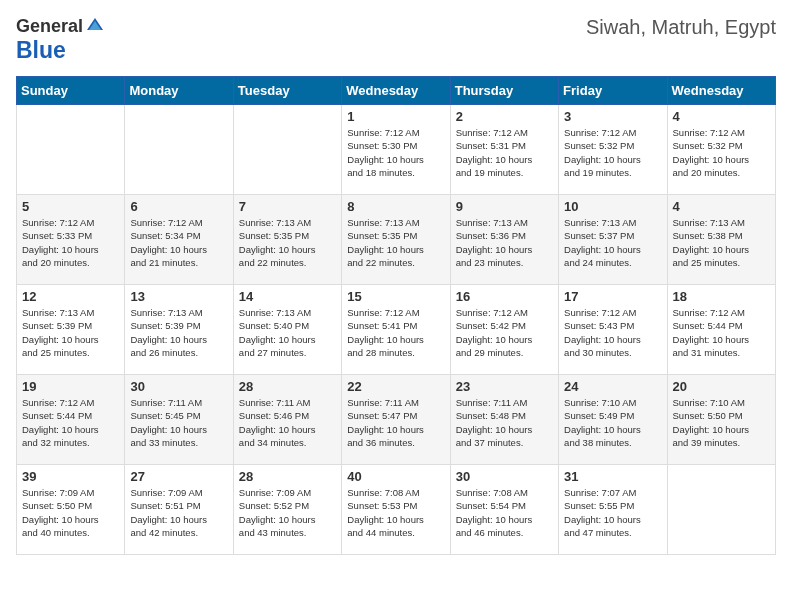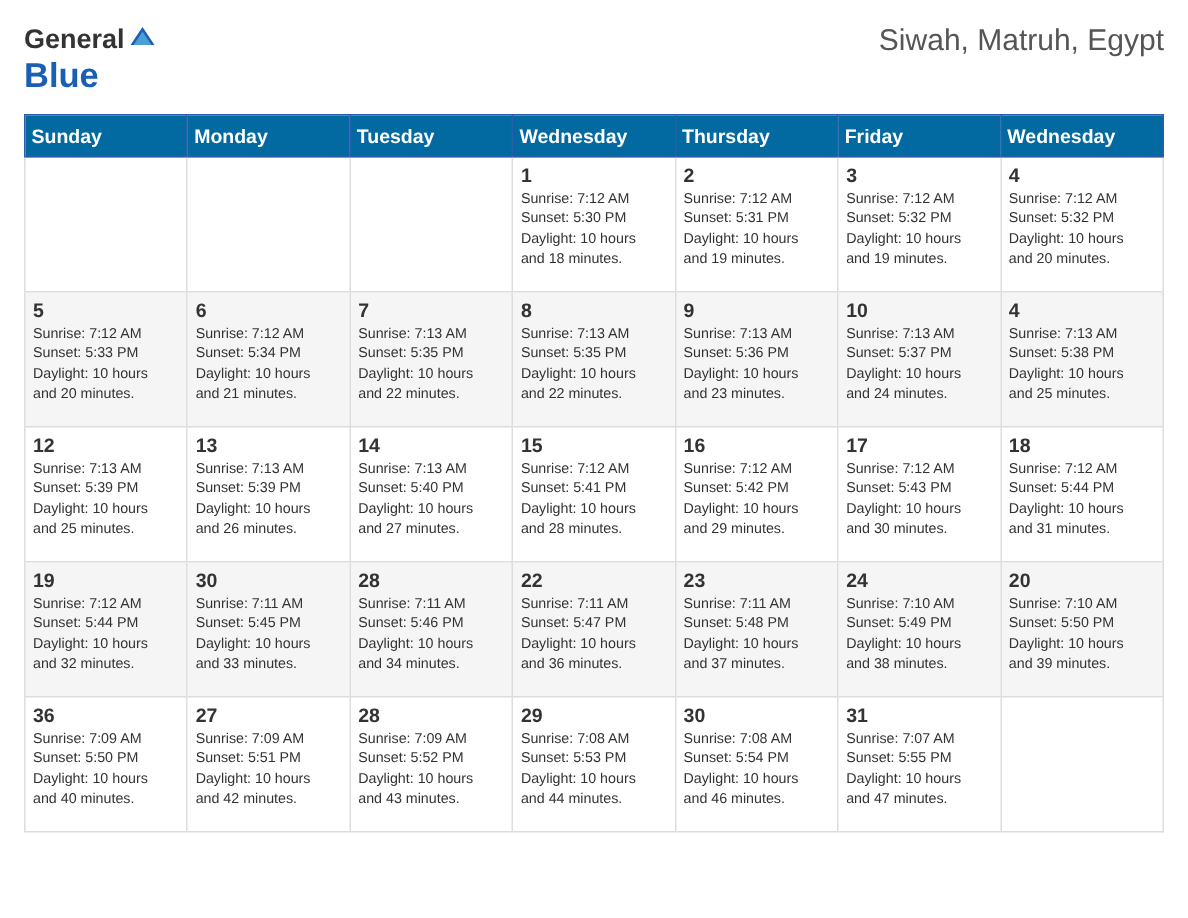--- a/index.html
+++ b/index.html
@@ -307,42 +307,42 @@
         <td>
           <span class="day-num">20</span>
           <div class="day-info" style="white-space: pre-line;">Sunrise: 7:10 AM
 Sunset: 5:50 PM
 Daylight: 10 hours
 and 39 minutes.</div>
         </td>
       </tr>
       <tr>
         <td>
-          <span class="day-num">36</span>
+          <span class="day-num">39</span>
           <div class="day-info" style="white-space: pre-line;">Sunrise: 7:09 AM
 Sunset: 5:50 PM
 Daylight: 10 hours
 and 40 minutes.</div>
         </td>
         <td>
           <span class="day-num">27</span>
           <div class="day-info" style="white-space: pre-line;">Sunrise: 7:09 AM
 Sunset: 5:51 PM
 Daylight: 10 hours
 and 42 minutes.</div>
         </td>
         <td>
           <span class="day-num">28</span>
           <div class="day-info" style="white-space: pre-line;">Sunrise: 7:09 AM
 Sunset: 5:52 PM
 Daylight: 10 hours
 and 43 minutes.</div>
         </td>
         <td>
-          <span class="day-num">29</span>
+          <span class="day-num">40</span>
           <div class="day-info" style="white-space: pre-line;">Sunrise: 7:08 AM
 Sunset: 5:53 PM
 Daylight: 10 hours
 and 44 minutes.</div>
         </td>
         <td>
           <span class="day-num">30</span>
           <div class="day-info" style="white-space: pre-line;">Sunrise: 7:08 AM
 Sunset: 5:54 PM
 Daylight: 10 hours

